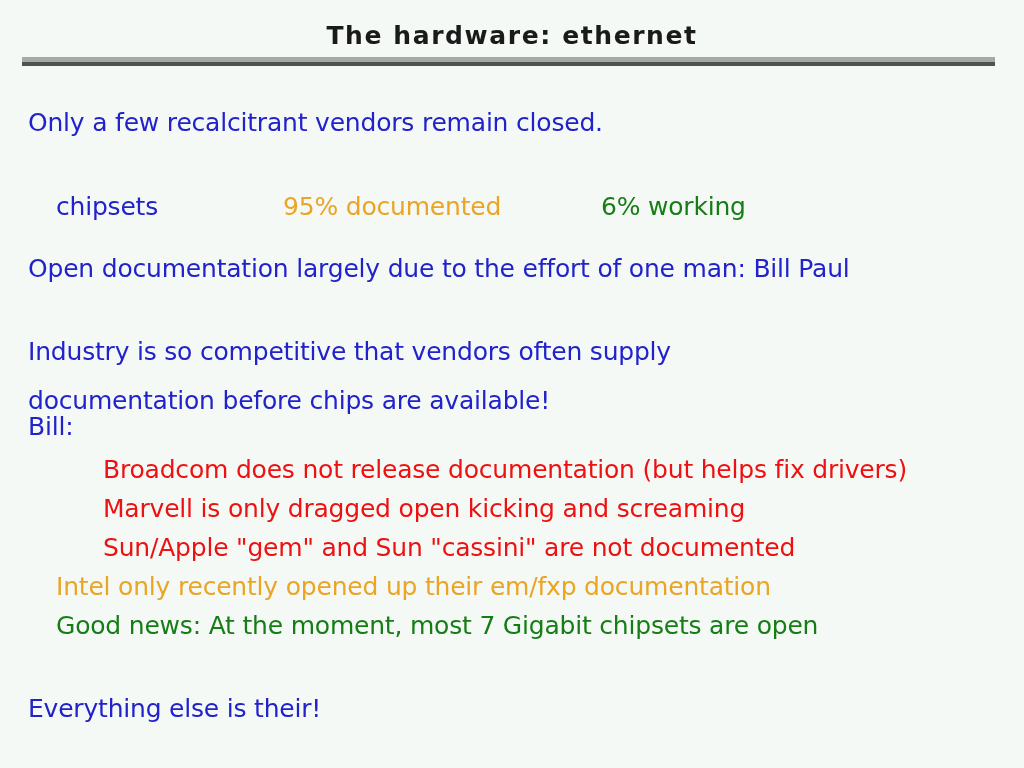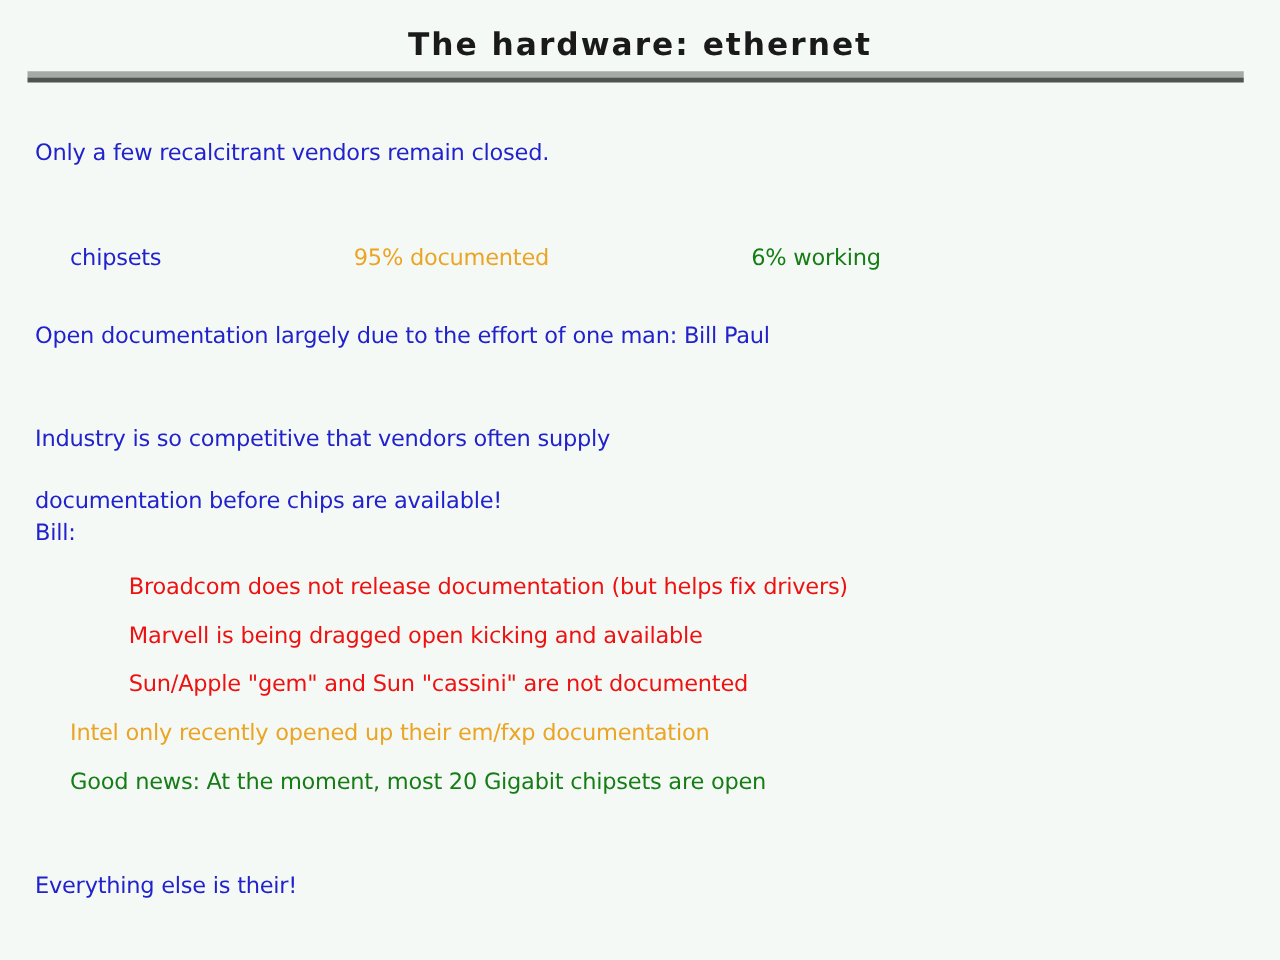--- a/index.html
+++ b/index.html
@@ -65,21 +65,21 @@
     position: absolute;
     left: 0;
     top: 0;
     width: 1024px;
     height: 768px;
   }
 
   .line {
     position: absolute;
     font-family: "DejaVu Sans", sans-serif;
-    font-size: 18px;
+    font-size: 25px;
     line-height: 30px;
     white-space: pre;
     letter-spacing: -0.2px;
   }
 
   .c-blue   { color: #2222cc; }
   .c-red    { color: #ee1111; margin-left: 47px; }
   .c-orange { color: #eba424; }
   .c-green  { color: #167d16; }
 
@@ -133,24 +133,24 @@
 
     <div class="line c-blue" id="p-industry">
       <span class="sub">Industry is so competitive that vendors often supply</span>
       <span class="sub">documentation before chips are available!</span>
     </div>
 
     <div class="line c-blue" id="notes-head">Bill:</div>
 
     <div class="line note-item c-red" id="note-0">Broadcom does not release documentation (but helps fix drivers)</div>
 
-    <div class="line note-item c-red" id="note-1">Marvell is being dragged open kicking and available</div>
+    <div class="line note-item c-red" id="note-1">Marvell is only dragged open kicking and screaming</div>
 
     <div class="line note-item c-red" id="note-2">Sun/Apple "gem" and Sun "cassini" are not documented</div>
 
     <div class="line note-item c-orange" id="note-3">Intel only recently opened up their em/fxp documentation</div>
 
-    <div class="line note-item c-green" id="note-4">Good news: At the moment, most 20 Gigabit chipsets are open</div>
+    <div class="line note-item c-green" id="note-4">Good news: At the moment, most 7 Gigabit chipsets are open</div>
 
     <div class="line c-blue" id="p-outro">Everything else is their!</div>
 
   </div>
 </div>
 
 </body></html>

